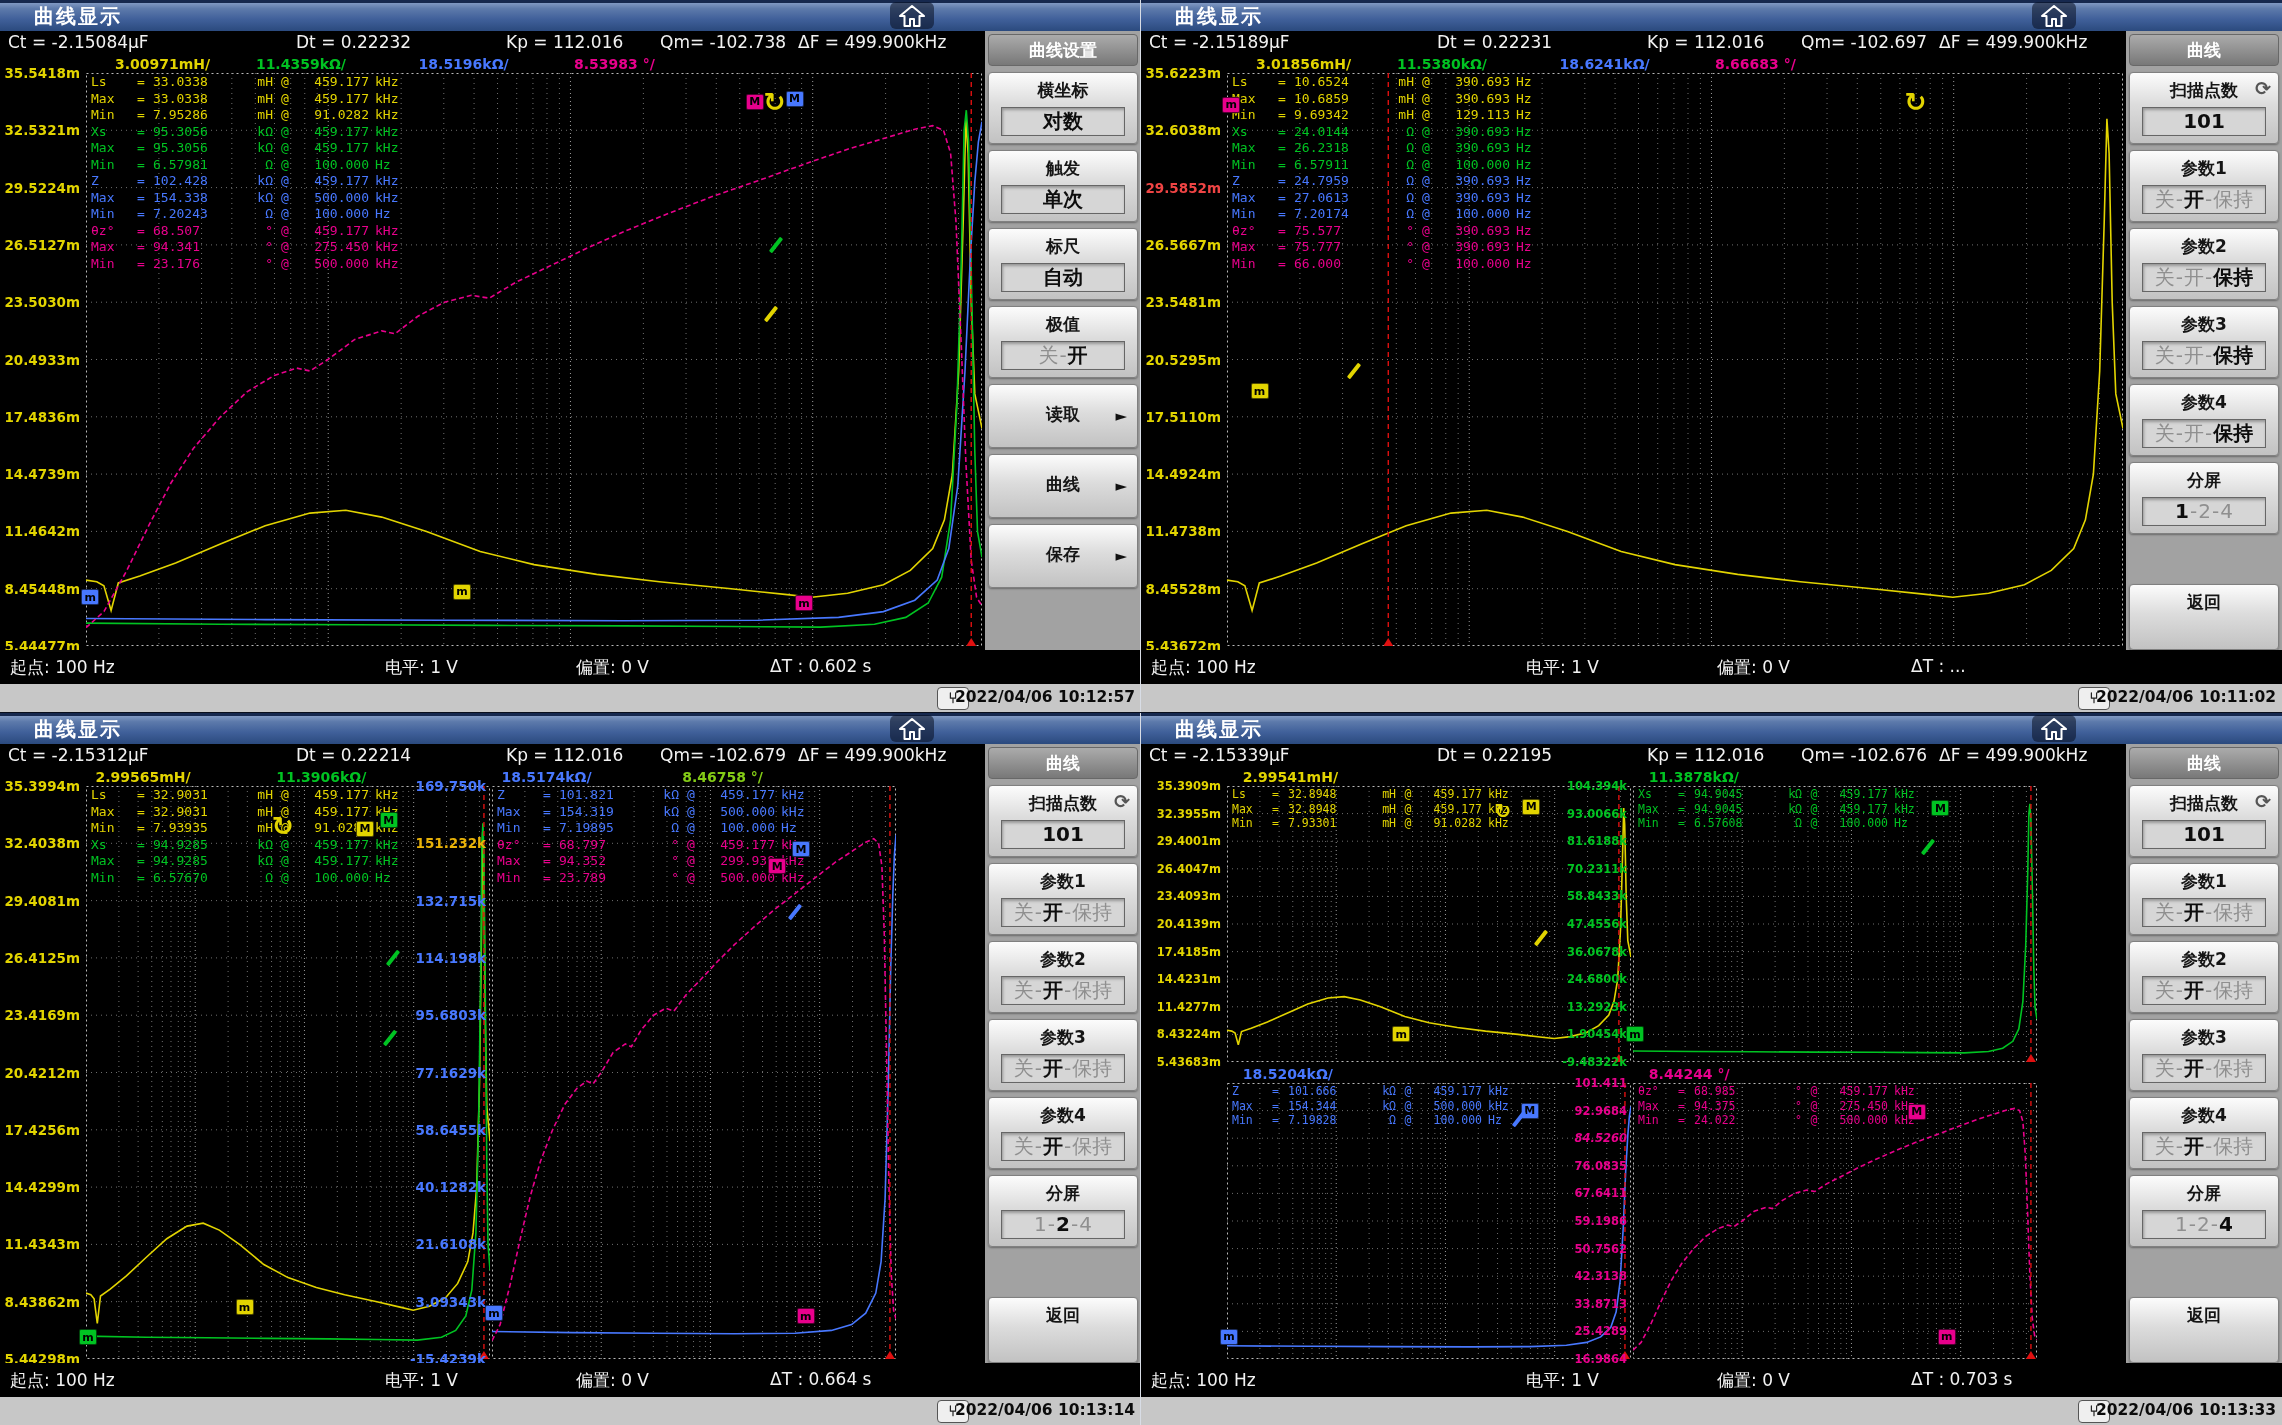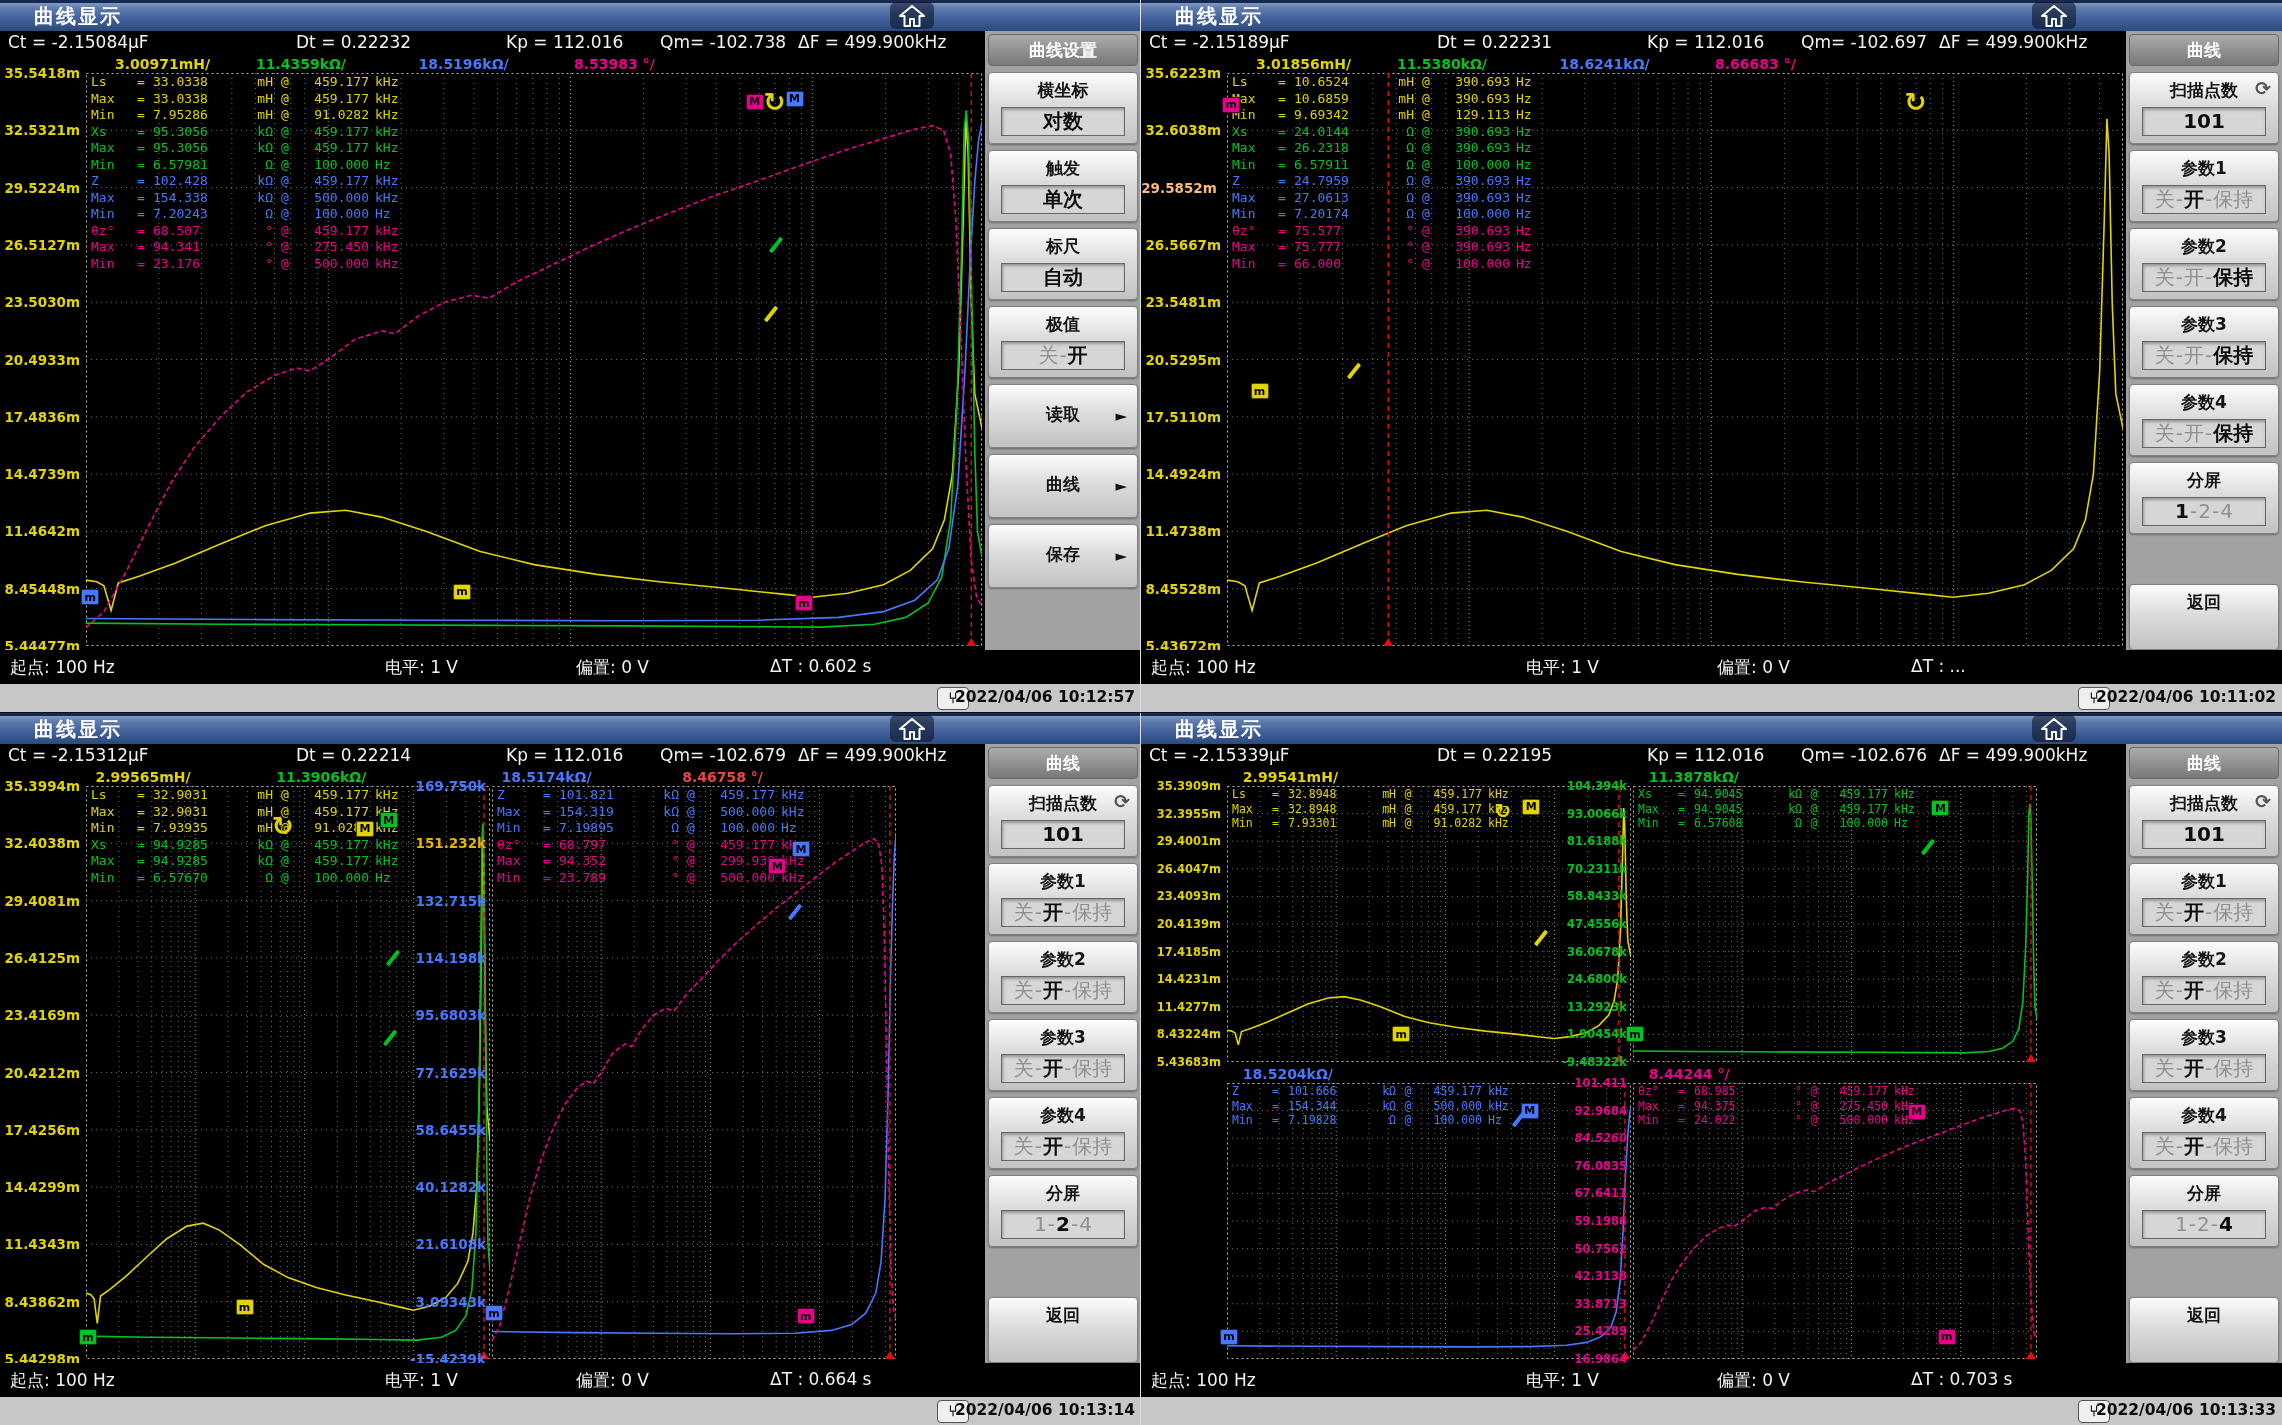--- a/index.html
+++ b/index.html
@@ -263,21 +263,21 @@
         <div class="subchart" style="left: 0%; top: 0%; width: 100%; height: 100%;">
           <div class="scalerow">
             <span class="scaleitem" style="left: 4%; color: rgb(226, 212, 0);">3.01856mH/</span>
             <span class="scaleitem" style="left: 23.5%; color: rgb(0, 195, 34);">11.5380kΩ/</span>
             <span class="scaleitem" style="left: 46%; color: rgb(72, 120, 255);">18.6241kΩ/</span>
             <span class="scaleitem" style="left: 67.5%; color: rgb(232, 0, 140);">8.66683 °/</span>
           </div>
           <div class="axiscol">
             <div class="tick" style="top: 0%; color: rgb(226, 212, 0);">35.6223m</div>
             <div class="tick" style="top: 10%; color: rgb(226, 212, 0);">32.6038m</div>
-            <div class="tick" style="top: 20%; color: #fdba74; text-align: center;">29.5852m</div>
+            <div class="tick" style="top: 20%; color: #ef4444;">29.5852m</div>
             <div class="tick" style="top: 30%; color: rgb(226, 212, 0);">26.5667m</div>
             <div class="tick" style="top: 40%; color: rgb(226, 212, 0);">23.5481m</div>
             <div class="tick" style="top: 50%; color: rgb(226, 212, 0);">20.5295m</div>
             <div class="tick" style="top: 60%; color: rgb(226, 212, 0);">17.5110m</div>
             <div class="tick" style="top: 70%; color: rgb(226, 212, 0);">14.4924m</div>
             <div class="tick" style="top: 80%; color: rgb(226, 212, 0);">11.4738m</div>
             <div class="tick" style="top: 90%; color: rgb(226, 212, 0);">8.45528m</div>
             <div class="tick" style="top: 100%; color: rgb(226, 212, 0);">5.43672m</div>
           </div>
           <div class="plot">
@@ -488,21 +488,21 @@
             <div class="mbox" style="left: 88%; top: 7.5%; background: rgb(226, 212, 0);">M</div>
             <div class="mbox" style="left: 95.5%; top: 6%; background: rgb(0, 195, 34);">M</div>
             <div class="flag" style="left: 97%; top: 30%; background: rgb(0, 195, 34);"></div>
             <div class="flag" style="left: 96%; top: 44%; background: rgb(0, 195, 34);"></div>
             <span class="circ" style="left: 62%; top: 7%; color: rgb(226, 212, 0);">↻</span>
           </div>
         </div>
         <div class="subchart" style="left: 50%; top: 0%; width: 50%; height: 100%;">
           <div class="scalerow">
             <span class="scaleitem" style="left: 3%; color: rgb(72, 120, 255);">18.5174kΩ/</span>
-            <span class="scaleitem" style="left: 60%; color: #ef4444;">8.46758 °/</span>
+            <span class="scaleitem" style="left: 60%; color: #84cc16;">8.46758 °/</span>
           </div>
           <div class="axiscol">
             <div class="tick" style="top: 0%; color: rgb(72, 120, 255);">169.750k</div>
             <div class="tick" style="top: 10%; color: #eab308;">151.232k</div>
             <div class="tick" style="top: 20%; color: rgb(72, 120, 255);">132.715k</div>
             <div class="tick" style="top: 30%; color: rgb(72, 120, 255);">114.198k</div>
             <div class="tick" style="top: 40%; color: rgb(72, 120, 255);">95.6803k</div>
             <div class="tick" style="top: 50%; color: rgb(72, 120, 255);">77.1629k</div>
             <div class="tick" style="top: 60%; color: rgb(72, 120, 255);">58.6455k</div>
             <div class="tick" style="top: 70%; color: rgb(72, 120, 255);">40.1282k</div>

